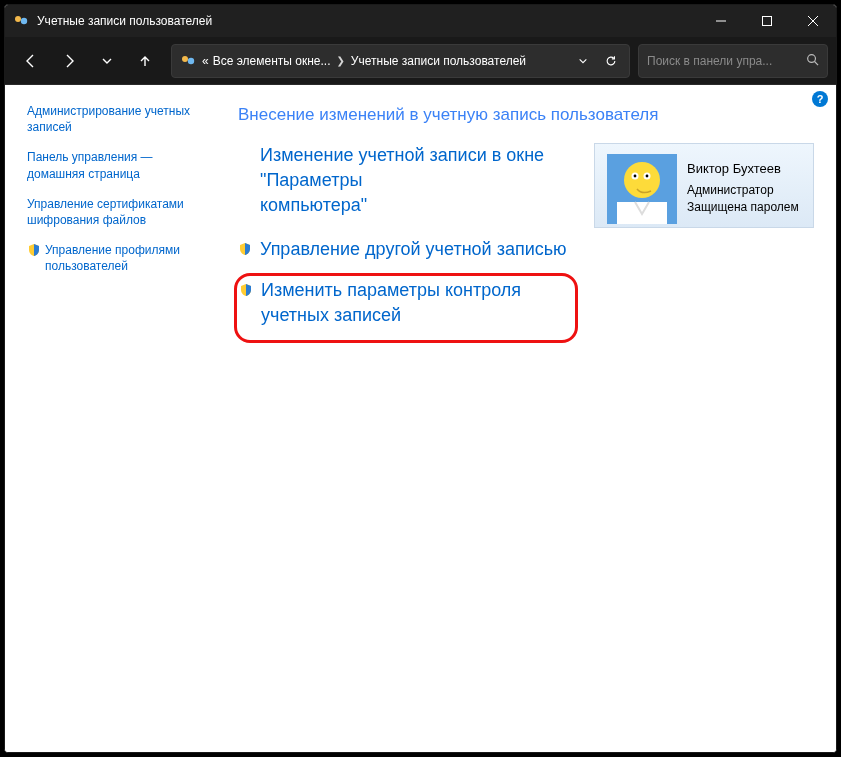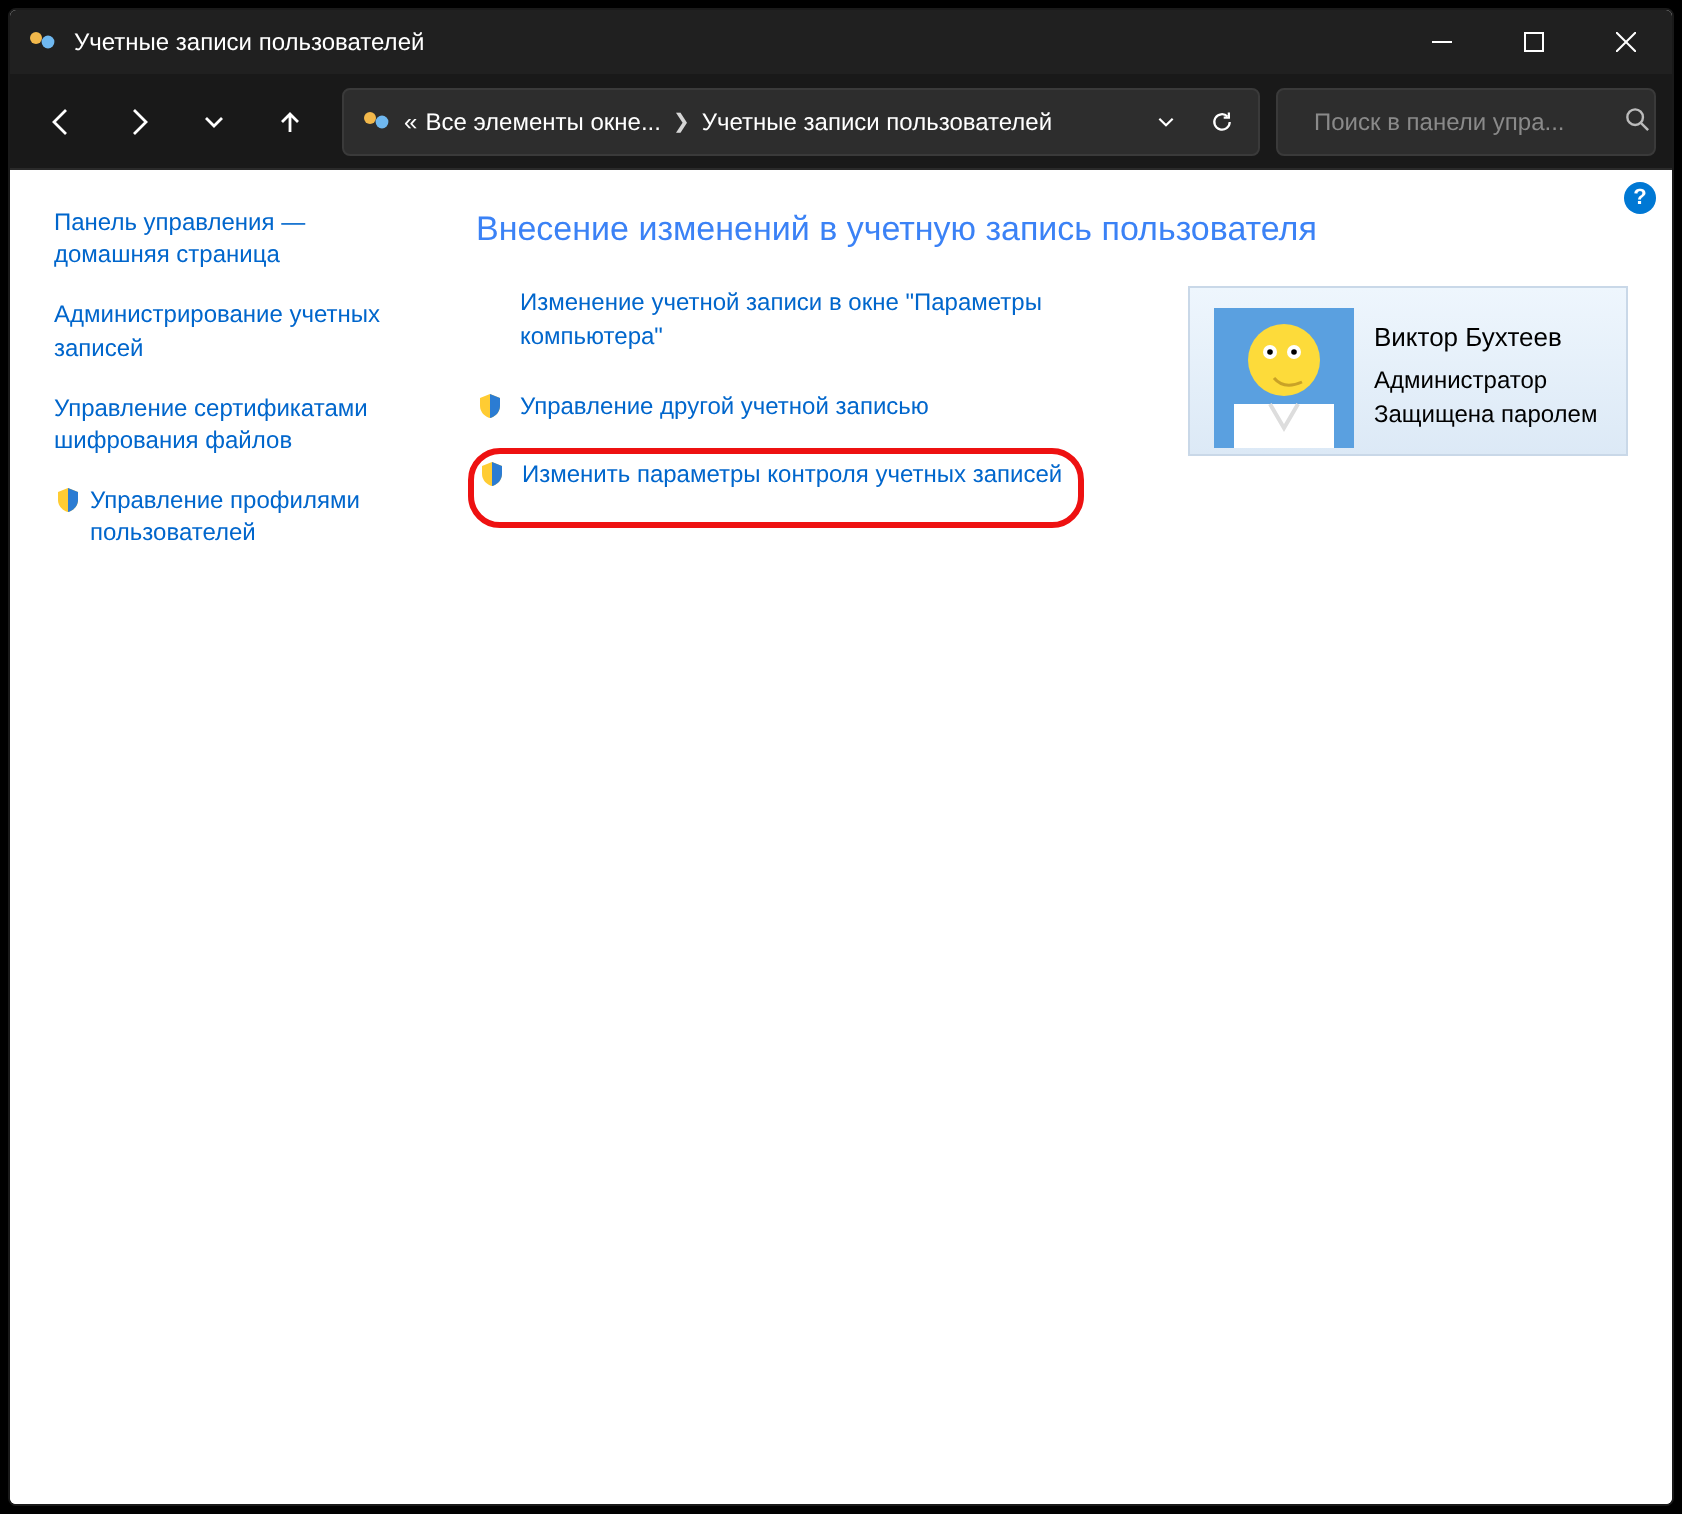--- a/index.html
+++ b/index.html
@@ -30,21 +30,21 @@
     border-radius: 4px; display: flex; align-items: center; padding: 0 4px;
     margin: 0 6px; color: #fff; font-size: 12px;
   }
   .addr-icon { width: 16px; height: 16px; margin: 0 6px 0 4px; }
   .addr-seg { display: flex; align-items: center; white-space: nowrap; }
   .addr-chev { margin: 0 6px; opacity: .8; font-size: 10px; }
   .addr-spacer { flex: 1; }
   .addr-tool { width: 28px; height: 28px; display: flex; align-items: center; justify-content: center; color: #fff; }
   .search-bar {
     width: 190px; height: 34px; background: #2d2d2d; border: 1px solid #3a3a3a;
-    border-radius: 4px; display: flex; align-items: center; padding: 0 18px;
+    border-radius: 4px; display: flex; align-items: center; padding: 0 8px;
     color: #9a9a9a; font-size: 12px;
   }
   .search-bar input {
     flex: 1; background: transparent; border: none; color: #fff; font-size: 12px;
     outline: none;
   }
   .search-bar input::placeholder { color: #8a8a8a; }
 
   .content { flex: 1; display: flex; background: #fff; position: relative; }
   .help-icon {
@@ -54,21 +54,21 @@
   }
 
   .sidebar { width: 205px; padding: 18px 8px 18px 22px; font-size: 12px; }
   .sidebar-item { display: flex; align-items: flex-start; margin-bottom: 14px; line-height: 1.35; }
   .sidebar-item .s-icon { width: 14px; margin-right: 4px; flex-shrink: 0; margin-top: 1px; }
   .sidebar-link { color: #0066cc; cursor: pointer; }
 
   .main { flex: 1; padding: 20px 22px 18px 28px; }
   .main-head { color: #3b82f6; font-size: 17px; font-weight: 400; margin-bottom: 18px; }
   .account-row { display: flex; gap: 16px; }
-  .account-links { flex: 1; font-size: 12px; }
+  .account-links { flex: 1; font-size: 18px; }
   .acct-link-row { display: flex; align-items: flex-start; margin-bottom: 10px; line-height: 1.4; }
   .acct-link-row .shield { width: 16px; margin-right: 6px; flex-shrink: 0; margin-top: 1px; }
   .acct-link-row .spacer { width: 22px; flex-shrink: 0; }
   .acct-link { color: #0066cc; cursor: pointer; }
   .highlight {
     border: 3px solid #e11; border-radius: 16px; padding: 2px 8px 12px 2px;
     margin-left: -4px; display: inline-flex;
   }
   .mt { margin-top: 18px; }
 
@@ -173,27 +173,27 @@
           </svg>
       </span>
     </div>
   </div>
 
   <div class="content">
     <div class="help-icon">?</div>
 
     <div class="sidebar">
       <div class="sidebar-item">
+        <span class="sidebar-link">Администрирование учетных записей</span>
+      </div>
+      <div class="sidebar-item">
         <span class="sidebar-link">
           <span>Панель управления —</span><br>
           <span>домашняя страница</span>
         </span>
-      </div>
-      <div class="sidebar-item">
-        <span class="sidebar-link">Администрирование учетных записей</span>
       </div>
       <div class="sidebar-item">
         <span class="sidebar-link">Управление сертификатами шифрования файлов</span>
       </div>
       <div class="sidebar-item">
         <span class="s-icon">
           <svg class="shield-svg" viewBox="0 0 14 14">
               <path d="M7 1 L12 3 V7 C12 10 9.5 12.5 7 13 C4.5 12.5 2 10 2 7 V3 Z" fill="#fc3"></path>
               <path d="M7 1 L12 3 V7 C12 10 9.5 12.5 7 13 V1 Z" fill="#2b7cd3"></path>
             </svg>

